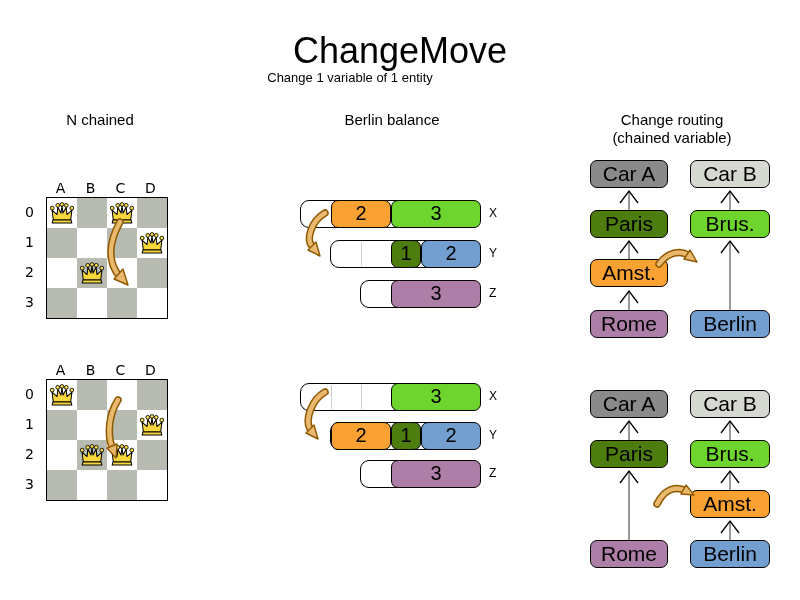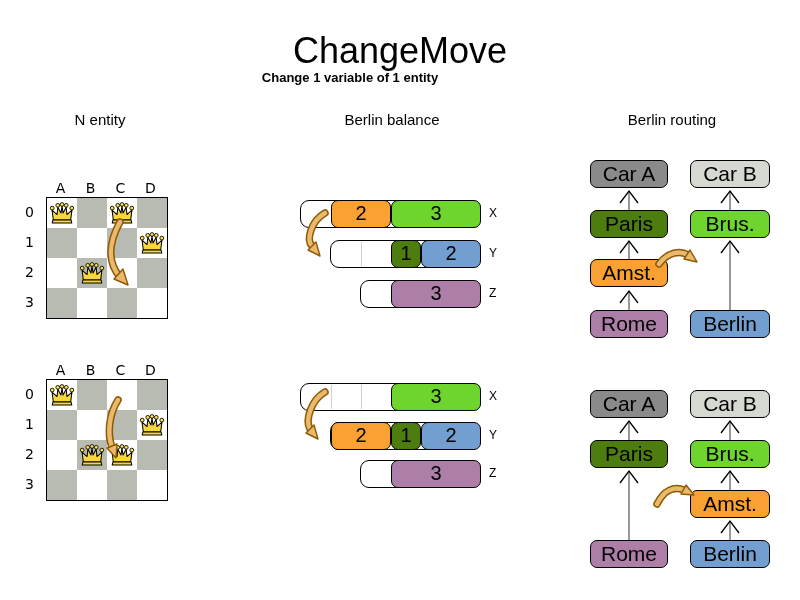--- a/index.html
+++ b/index.html
@@ -1,19 +1,19 @@
 <!DOCTYPE html>
 <html><head>
 <meta charset="utf-8">
 <style>
   html,body{margin:0;padding:0;background:#fff;}
   .canvas{position:relative;width:800px;height:600px;background:#fff;overflow:hidden;
           font-family:"Liberation Sans",sans-serif;color:#000;}
   .title{position:absolute;left:0;top:30px;width:800px;text-align:center;font-size:36px;}
-  .subtitle{position:absolute;left:0;top:70px;width:700px;text-align:center;font-size:13px;font-weight:bold;}
+  .subtitle{position:absolute;left:0;top:70px;width:700px;text-align:center;font-size:13px;}
   .colhdr{position:absolute;text-align:center;font-size:15px;}
   
   .board{position:absolute;width:150px;height:140px;}
   .collabels{position:absolute;left:30px;top:0;width:120px;display:flex;
              font-family:"DejaVu Sans",sans-serif;font-size:14px;}
   .collabels span{width:30px;text-align:center;letter-spacing:1px;}
   .rowlabels{position:absolute;left:0;top:17px;width:24px;font-family:"DejaVu Sans",sans-serif;font-size:14px;}
   .rowlabels div{height:30px;line-height:30px;text-align:right;padding-right:6px;}
   .grid{position:absolute;left:30px;top:17px;width:120px;height:120px;border:1.5px solid #000;
         display:grid;grid-template-columns:repeat(4,30px);grid-auto-rows:30px;}
@@ -55,23 +55,24 @@
         <circle cx="26.3" cy="6.8" r="2.2" fill="#ffe14f" stroke="#000" stroke-width="1"></circle>
         <path d="M5 20.5 L3.5 9 L9.3 14.2 L10.2 5.8 L13.8 12.5 L15 4.5 L16.2 12.5 L19.8 5.8 L20.7 14.2 L26.5 9 L25 20.5 Z" fill="#f7d73c" stroke="#000" stroke-width="1.2" stroke-linejoin="round"></path>
         <path d="M4.5 20.5 H25.5 L26.3 24 H3.7 Z" fill="#f7d73c" stroke="#000" stroke-width="1.2" stroke-linejoin="round"></path>
       </g>
     </defs>
   </svg>
 
   <div class="title">ChangeMove</div>
   <div class="subtitle">Change 1 variable of 1 entity</div>
 
-  <div class="colhdr" style="left:30px;top:111px;width:140px">N entity</div>
+  <div class="colhdr" style="left:30px;top:111px;width:140px">N chained</div>
   <div class="colhdr" style="left:322px;top:111px;width:140px">Berlin balance</div>
-  <div class="colhdr" style="left:592px;top:111px;width:160px">Berlin routing</div>
+  <div class="colhdr" style="left:592px;top:111px;width:160px">Change routing</div>
+  <div class="colhdr" style="left:592px;top:129px;width:160px">(chained variable)</div>
 
   <div class="board" style="left:16px;top:180px">
     <div class="collabels">
       <span>A</span>
       <span>B</span>
       <span>C</span>
       <span>D</span>
     </div>
     <div class="rowlabels">
       <div>0</div>

